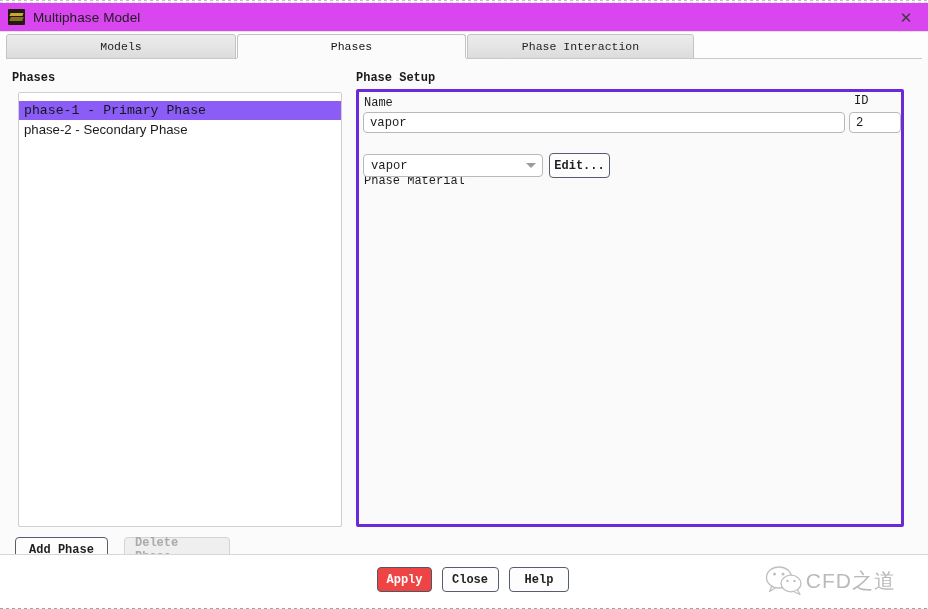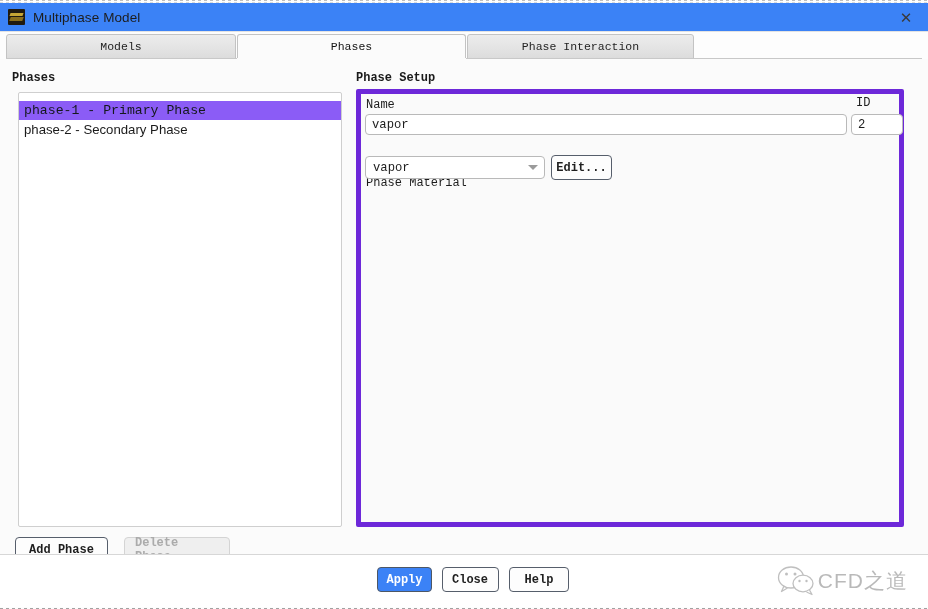--- a/index.html
+++ b/index.html
@@ -24,21 +24,21 @@
       #8a8a8a 0px, #8a8a8a 3px, rgba(255,255,255,0) 3px, rgba(255,255,255,0) 6px);
     opacity: .55;
   }
   .edge-dash.top { top: 0px; }
   .edge-dash.bottom { bottom: 0px; opacity: .8; }
   .edge-dash.top2 { top: 2px; opacity:.30; }
 
   
   .titlebar {
     position: absolute; top: 3px; left: 0; width: 928px; height: 29px;
-    background: #3b82f6;
+    background: #d946ef;
     border-bottom: 1px solid #e3e3e3;
     display: flex; align-items: center;
   }
   .title-icon {
     width: 17px; height: 16px; margin-left: 8px; margin-right: 8px;
     background: #201a10;
     position: relative; flex: none;
     border-radius: 1px;
   }
   .title-icon:before {
@@ -138,21 +138,21 @@
     color: #14181c;
     font-family: Liberation Mono, monospace;
   }
 
   
   #setup-label { left: 356px; top: 12px; }
   .setup-panel {
     position: absolute; left: 356px; top: 30px;
     width: 548px; height: 438px;
     background: #fafafa;
-    border: 5px solid #6d28d9;
+    border: 3px solid #6d28d9;
     border-radius: 2px;
   }
   .field-label {
     position: absolute;
     font-family: "Liberation Mono", monospace;
     font-size: 12px; color: #1c1c1c;
   }
   .txtinput {
     position: absolute;
     background: #ffffff;
@@ -212,21 +212,21 @@
     padding: 0 10px;
     height: 25px;
   }
   .btn.soft {
     border: 1px solid #d4d4d4;
     background: #efefef;
     color: #ababab;
     cursor: default;
   }
   .btn.primary {
-    background: #3b82f6;
+    background: #ef4444;
     border: 1px solid #4d5765;
     color: #ffffff;
   }
   #edit-btn { position: absolute; left: 190px; top: 61px; height: 25px; width: 61px; }
 
   
   .phase-btn-row {
     position: absolute; left: 15px; top: 478px;
     display: flex; gap: 16px;
   }
@@ -242,21 +242,21 @@
   .footer-btns {
     position: absolute; left: 377px; top: 12px;
     display: flex; gap: 10px;
   }
   #apply-btn { width: 55px; }
   #close-btn { width: 57px; padding-left: 9px; }
   #help-btn  { width: 60px; }
 
   
   .watermark {
-    position: absolute; right: 20px; top: 10px;
+    position: absolute; right: 32px; top: 10px;
     display: flex; align-items: center; gap: 1px;
     opacity: .38;
   }
   .wechat-glyph { width: 40px; height: 31px; position: relative; }
   .wechat-glyph svg { display:block; }
   .wm-text {
     font-family: "Liberation Sans", sans-serif;
     font-size: 21px; color: #4a4a4a; letter-spacing: 1px;
   }
 </style>

